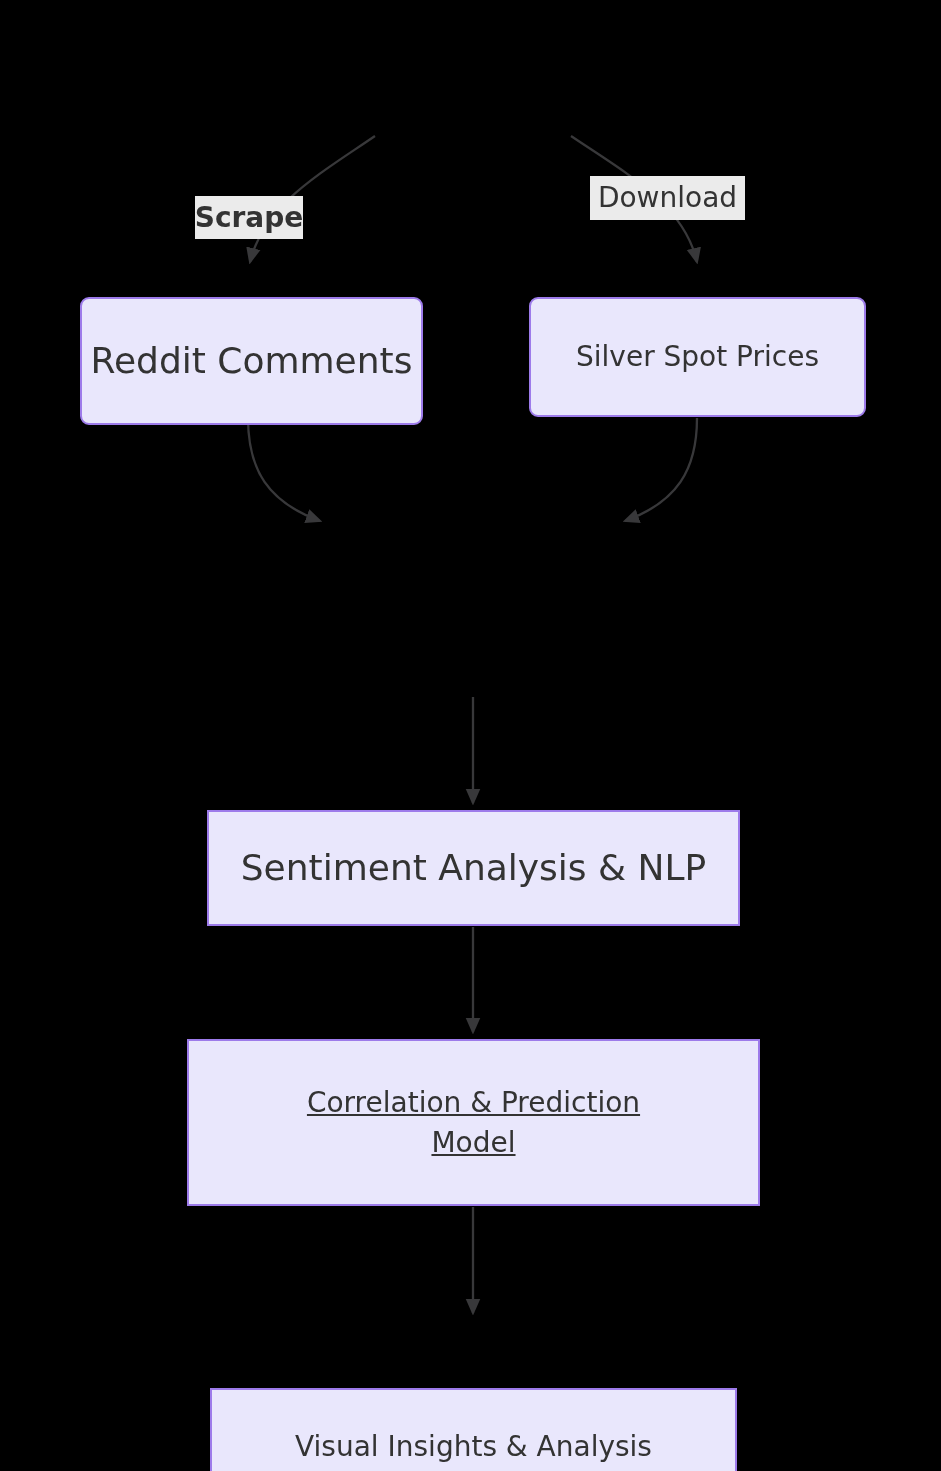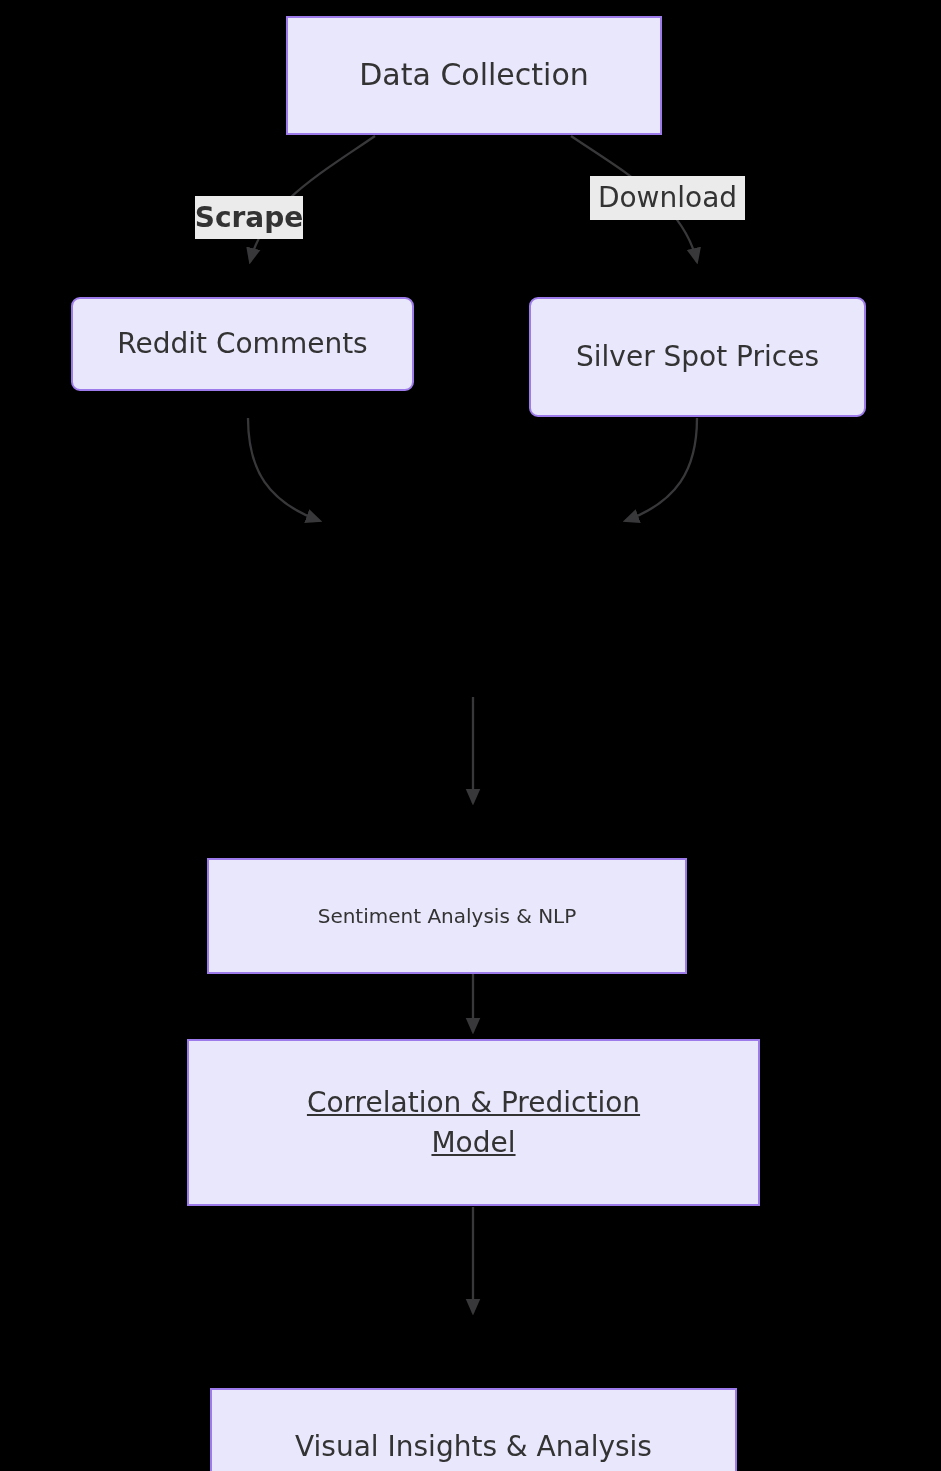--- a/index.html
+++ b/index.html
@@ -91,34 +91,31 @@
 
     <path d="M 697,418 C 697,470 677,502 625,521" fill="none" stroke="#38383a" stroke-width="2.3" marker-end="url(#arrow)"></path>
 
     <path d="M 473,697 L 473,803" fill="none" stroke="#38383a" stroke-width="2.3" marker-end="url(#arrow)"></path>
 
     <path d="M 473,927 L 473,1032" fill="none" stroke="#38383a" stroke-width="2.3" marker-end="url(#arrow)"></path>
 
     <path d="M 473,1207 L 473,1313" fill="none" stroke="#38383a" stroke-width="2.3" marker-end="url(#arrow)"></path>
   </svg>
 
-  <div class="node sharp" style="left:286px; top:16px; width:376px; height:119px; font-size:30px;">
-    <span class="node-label">Data Collection</span>
-  </div>
 
-  <div class="node round" style="left:71px; top:297px; width:343px; height:94px; font-size:28px;">
+  <div class="node round" style="left:80px; top:297px; width:343px; height:128px; font-size:36px;">
     <span class="node-label">Reddit Comments</span>
   </div>
 
   <div class="node round" style="left:529px; top:297px; width:337px; height:120px; font-size:28px;justify-content:center;">
     <span class="node-label">Silver Spot Prices</span>
   </div>
 
 
-  <div class="node sharp" style="left:207px; top:810px; width:480px; height:116px; font-size:20px;margin-top:48px;">
+  <div class="node sharp" style="left:207px; top:810px; width:533px; height:116px; font-size:36px;">
     <span class="node-label">Sentiment Analysis &amp; NLP</span>
   </div>
 
   <div class="node sharp" style="left:187px; top:1039px; width:573px; height:167px; font-size:28px;text-decoration:underline;">
     <span class="node-label">Correlation &amp; Prediction
 Model</span>
   </div>
 
   <div class="node sharp" style="left:210px; top:1388px; width:527px; height:117px; font-size:28px;">
     <span class="node-label">Visual Insights &amp; Analysis</span>

